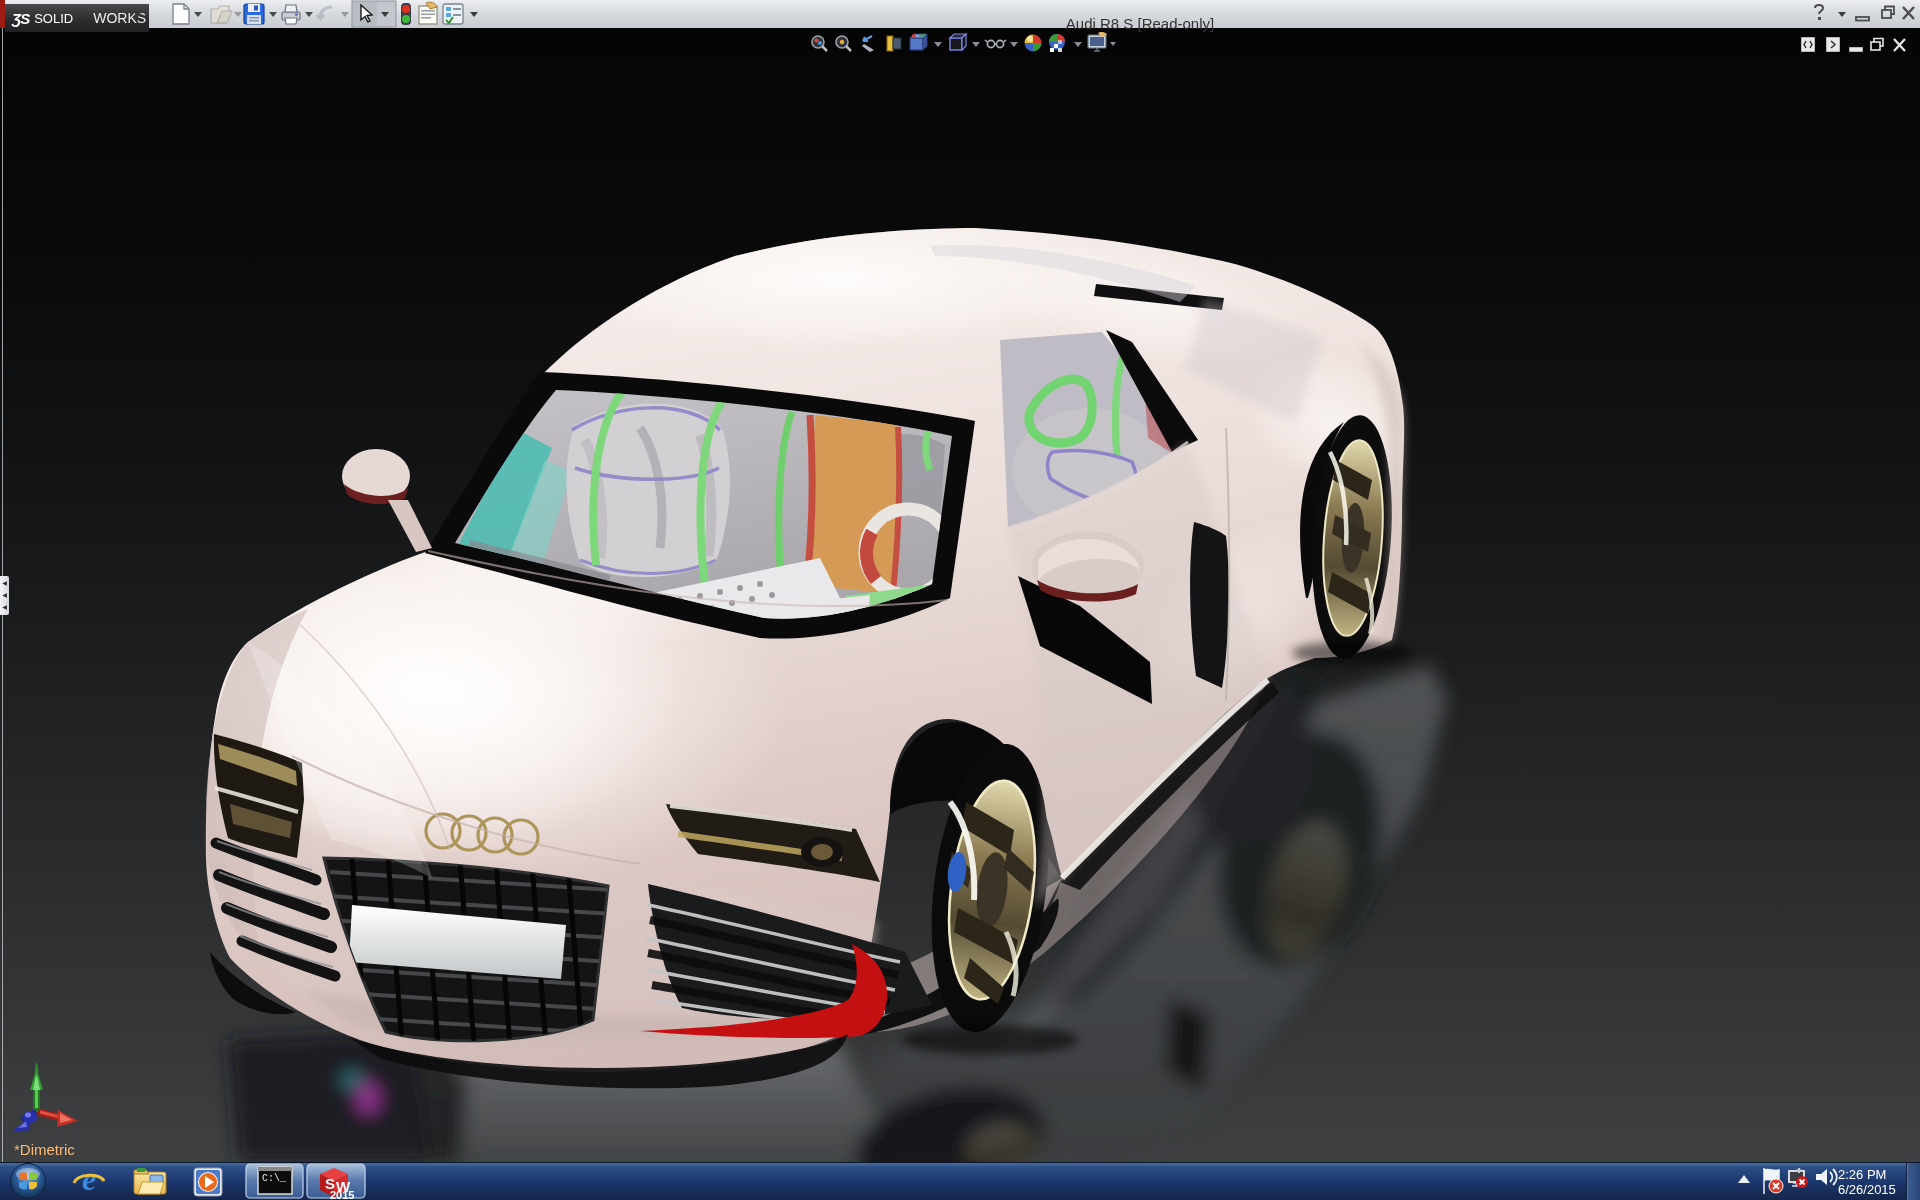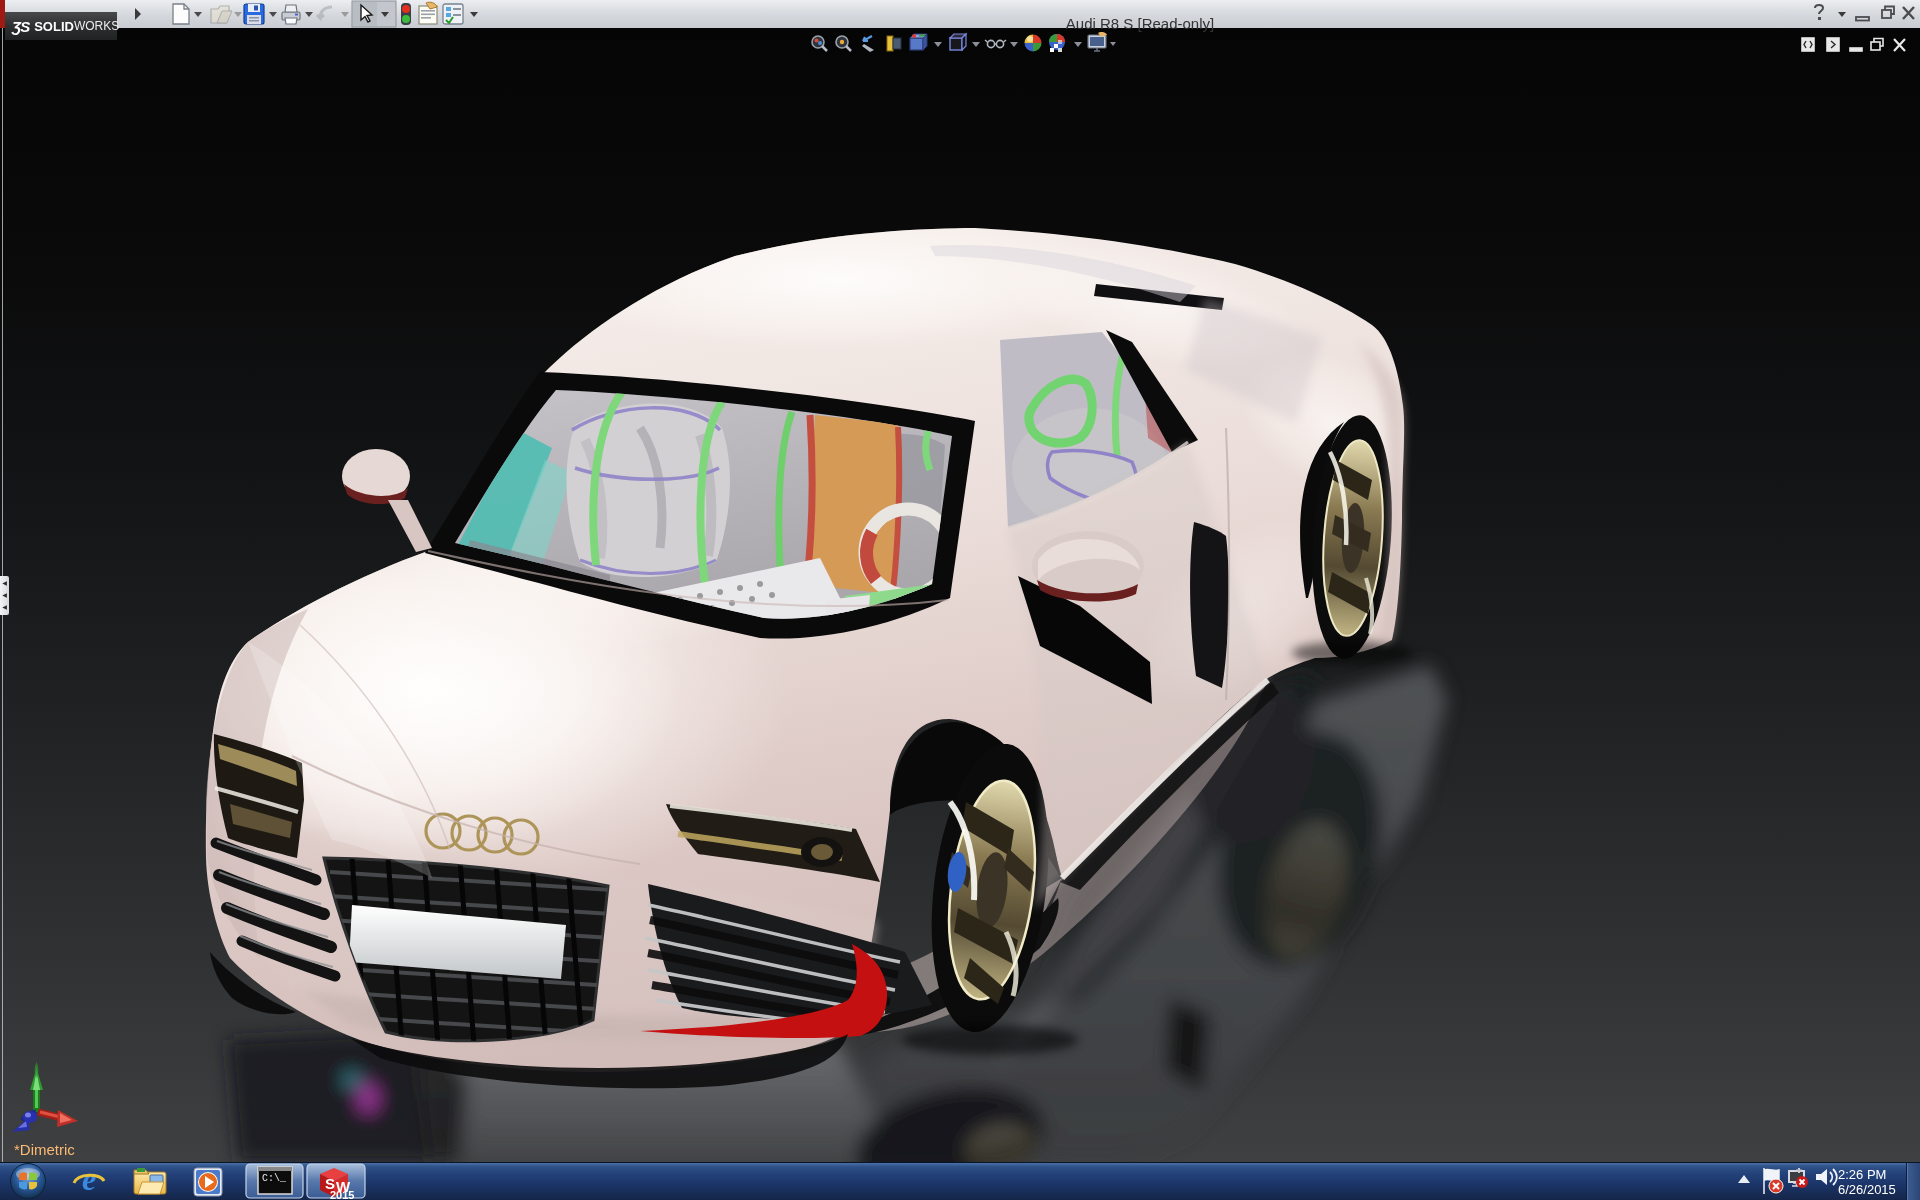--- a/index.html
+++ b/index.html
@@ -1,26 +1,26 @@
 <!DOCTYPE html>
 <html><head>
 <meta charset="utf-8">
 <style>
 html,body{margin:0;padding:0;}
 body{width:1920px;height:1200px;overflow:hidden;position:relative;background:#000;
  font-family:"Liberation Sans",sans-serif;}
 #titlebar{position:absolute;left:0;top:0;width:1920px;height:28px;
  background:linear-gradient(#eceef1,#d4d7db 55%,#c9cdd3);}
 #redstrip{position:absolute;left:0;top:0;width:5px;height:28px;background:#9e1a12;}
-#swlogo{position:absolute;left:5px;top:12px;width:112px;height:28px;
+#swlogo{position:absolute;left:5px;top:4px;width:144px;height:28px;
  background:linear-gradient(#47494b,#2b2d2f 55%,#202224);color:#fff;
  display:flex;align-items:center;}
 #swlogo .ds{font-style:italic;font-weight:bold;font-size:15px;margin-left:7px;letter-spacing:-1px;}
-#swlogo .t1{font-weight:bold;font-size:13px;margin-left:5px;}
-#swlogo .t2{font-weight:normal;font-size:12px;color:#ececec;}
+#swlogo .t1{font-weight:normal;font-size:13px;margin-left:5px;}
+#swlogo .t2{font-weight:normal;font-size:14px;color:#ececec;margin-left:20px;}
 #title{position:absolute;top:6px;left:1000px;width:280px;text-align:center;
  font-size:15px;color:#333;margin-top:9px;}
 #viewport{position:absolute;left:0;top:28px;width:1920px;height:1134px;
  background:linear-gradient(180deg,#050505 0%,#0a0a0b 20%,#131415 40%,#202122 60%,#2e3031 80%,#3b3d3e 96%,#3e4041 100%);}
 #vpline{position:absolute;left:2px;top:28px;width:1px;height:1134px;background:#c6c9cd;opacity:.8;}
 #lefttab{position:absolute;left:0;top:576px;width:9px;height:39px;background:linear-gradient(90deg,#f2f3f5,#d5d8db);
  border-radius:0 2px 2px 0;color:#2a2a2a;font-size:6px;line-height:12px;text-align:center;padding-top:1px;box-sizing:border-box;}
 #dimetric{position:absolute;left:14px;top:1141px;color:#fdba74;font-size:15px;}
 #taskbar{position:absolute;left:0;top:1162px;width:1920px;height:38px;
  background:linear-gradient(#4a70a8 0%,#2e5187 10%,#24437c 28%,#1c366a 55%,#172a52 85%,#15264a 100%);

